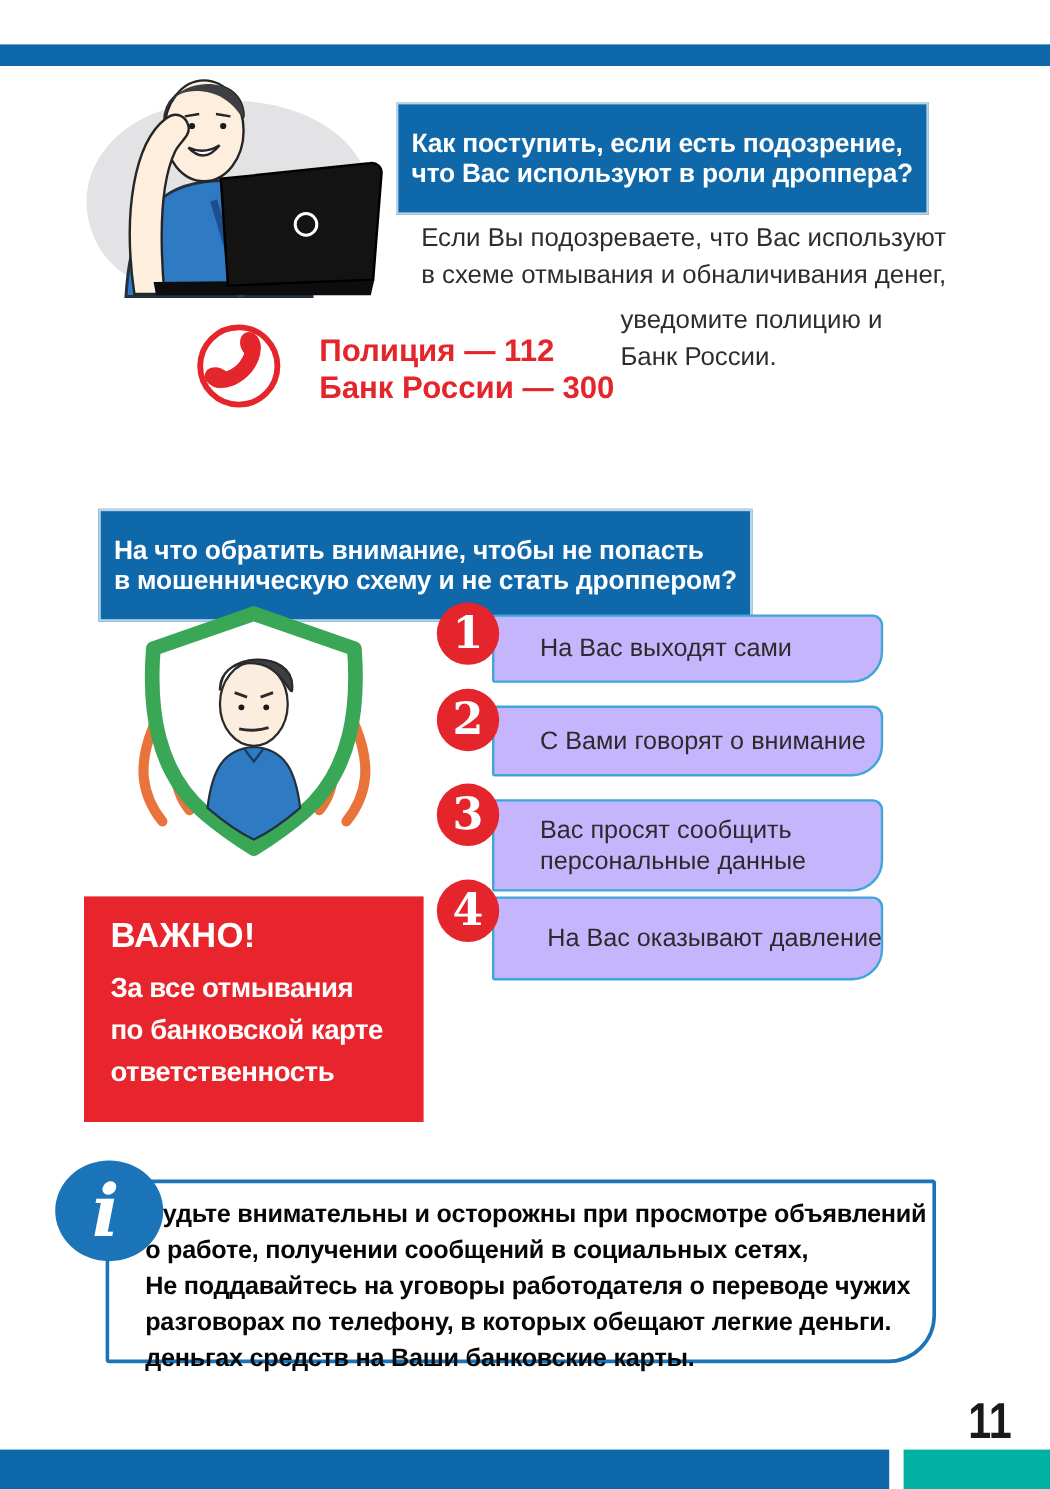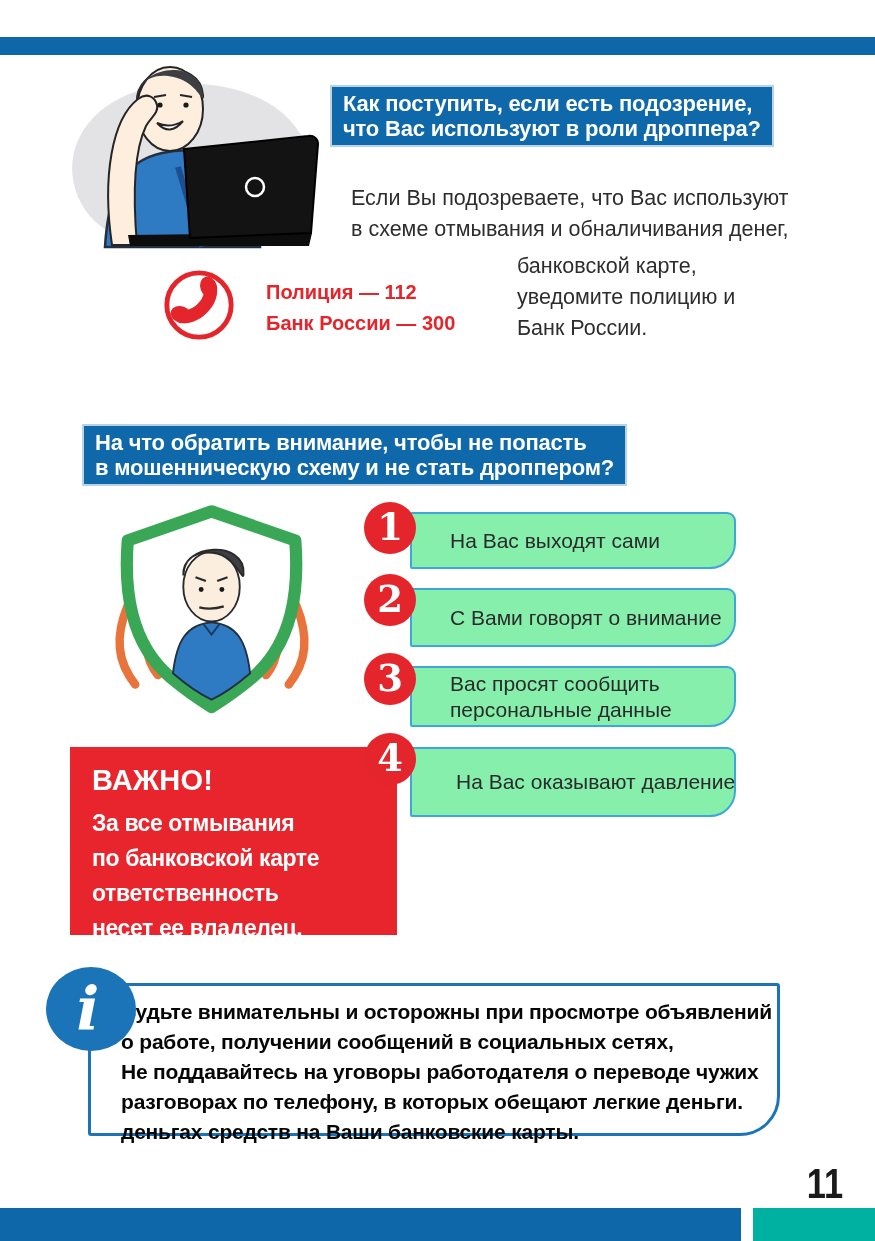--- a/index.html
+++ b/index.html
@@ -9,56 +9,56 @@
     font-family:"Liberation Sans", sans-serif; overflow:hidden;
   }
   
   .top-bar   { position:absolute; left:0; top:37px; width:875px; height:18px; background:#0d67a8; }
   .bot-blue  { position:absolute; left:0; top:1208px; width:741px; height:33px; background:#0d67a8; }
   .bot-teal  { position:absolute; left:753px; top:1208px; width:122px; height:33px; background:#00b1a2; }
 
   
   .h-box {
     position:absolute; display:inline-block; background:#0e68aa;
-    border:2px solid #b8d2e6; padding:4px 11px;
+    border:2px solid #b8d2e6; padding:20px 11px;
     color:#ffffff; font-weight:bold; font-size:22px; line-height:25px;
     letter-spacing:-0.2px; white-space:nowrap;
   }
   .h-box span { display:block; }
   .h1 { left:330px; top:85px; }
   .h2 { left:82px;  top:424px; }
 
   
   .body-col { position:absolute; font-size:21.5px; line-height:31px; color:#2d2d2d; white-space:nowrap; }
   .body-left  { left:320px; top:183px;margin-left:31px; }
   .body-right { left:517px; top:251px; }
 
   
   .phone-svg  { position:absolute; left:160px; top:266px; width:78px; height:78px; }
   .phone-text { position:absolute; left:266px; top:277px; color:#e4252b; font-weight:bold;
-                font-size:20px; line-height:31px; white-space:nowrap; }
+                font-size:26px; line-height:31px; white-space:nowrap; }
 
   
   .num-circle {
     position:absolute; left:364px; width:52px; height:52px; border-radius:50%;
     background:#e4252b; color:#fff; text-align:center;
     font-family:"DejaVu Serif", serif; font-weight:bold; font-size:37px; line-height:50px;
     z-index:3;
   }
   .item-box {
-    position:absolute; left:410px; width:326px; background:#86efac;
+    position:absolute; left:410px; width:326px; background:#c4b5fd;
     border:2px solid #3fa6da; border-radius:2px 9px 26px 2px;
     display:flex; flex-direction:column; justify-content:center;
     padding-left:38px; z-index:2;
   }
   .item-box span { display:block; font-size:21px; line-height:26px; color:#2b2b2b; white-space:nowrap; }
 
   
   .important {
-    position:absolute; left:70px; top:747px; width:327px; height:188px;
+    position:absolute; left:70px; top:747px; width:283px; height:188px;
     background:#e8252d; color:#ffffff; padding:17px 12px 0 22px;
   }
   .important .imp-title { font-size:29px; font-weight:bold; margin-bottom:9px; letter-spacing:0.2px; }
   .important .imp-line  { font-size:23px; font-weight:bold; line-height:35px; letter-spacing:-0.4px; white-space:nowrap; }
 
   
   .info-box {
     position:absolute; left:88px; top:983px; width:692px; height:153px;
     background:#ffffff; border:3px solid #1b74b8; border-radius:3px 3px 40px 3px;
     padding:11px 14px 0 30px; z-index:1;
@@ -105,21 +105,20 @@
   <div class="h-box h1">
     <span>Как поступить, если есть подозрение,</span>
     <span>что Вас используют в роли дроппера?</span>
   </div>
 
   <div class="body-col body-left">
     <div>Если Вы подозреваете, что Вас используют</div>
     <div>в схеме отмывания и обналичивания денег,</div>
   </div>
   <div class="body-col body-right">
-    <div>банковской карте,</div>
     <div>уведомите полицию и</div>
     <div>Банк России.</div>
   </div>
 
   <svg class="phone-svg" viewBox="0 0 80 80">
     <circle cx="40" cy="40" r="33" fill="none" stroke="#e4252b" stroke-width="5"></circle>
     <g transform="rotate(-45 40 40)" fill="#e4252b">
       <ellipse cx="20" cy="34" rx="8.5" ry="11" transform="rotate(-25 20 34)"></ellipse>
       <ellipse cx="60" cy="34" rx="8.5" ry="11" transform="rotate(25 60 34)"></ellipse>
       <path d="M13,38 C22,56 58,56 67,38 L58,30 C49,41 31,41 22,30 Z"></path>
@@ -157,37 +156,36 @@
     <span></span>
   </div>
 
   <div class="num-circle" style="top:574px"><span>2</span></div>
   <div class="item-box" style="top:588px;height:59px">
     <span>С Вами говорят о внимание</span>
     <span></span>
   </div>
 
   <div class="num-circle" style="top:653px"><span>3</span></div>
-  <div class="item-box" style="top:666px;height:61px">
+  <div class="item-box" style="top:666px;height:77px">
     <span>Вас просят сообщить</span>
     <span>персональные  данные</span>
   </div>
 
   <div class="num-circle" style="top:733px"><span>4</span></div>
   <div class="item-box" style="top:747px;height:70px;padding-left:44px">
     <span>На Вас оказывают давление</span>
     <span></span>
   </div>
 
   <div class="important">
     <div class="imp-title">ВАЖНО!</div>
     <div class="imp-line">За все отмывания</div>
     <div class="imp-line">по банковской карте</div>
     <div class="imp-line">ответственность</div>
-    <div class="imp-line">несет ее владелец.</div>
   </div>
 
   <div class="info-box">
     <div class="info-line">Будьте внимательны и осторожны при просмотре объявлений</div>
     <div class="info-line">о работе, получении сообщений в социальных сетях,</div>
     <div class="info-line">Не поддавайтесь на уговоры работодателя о переводе чужих</div>
     <div class="info-line">разговорах по телефону, в которых обещают легкие деньги.</div>
     <div class="info-line">деньгах средств на Ваши банковские карты.</div>
   </div>
   <svg class="info-svg" viewBox="0 0 94 86">

